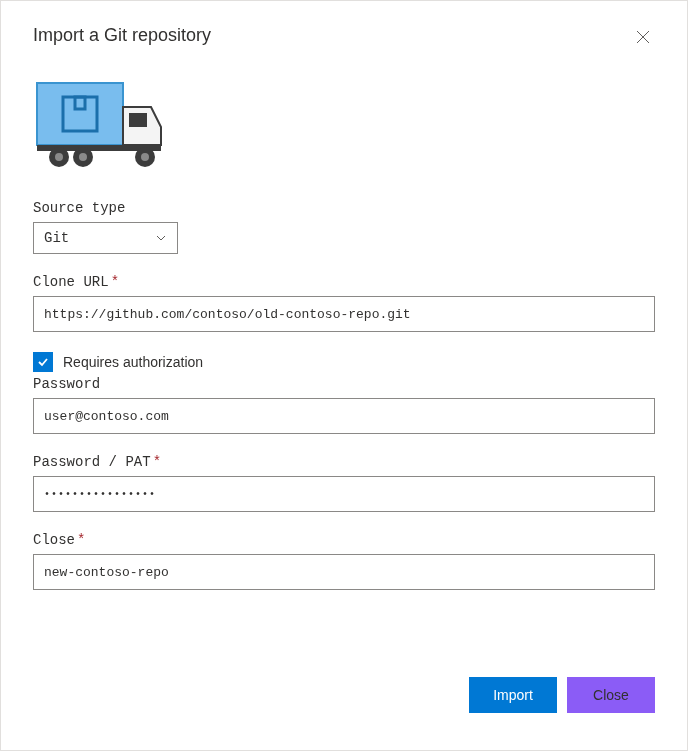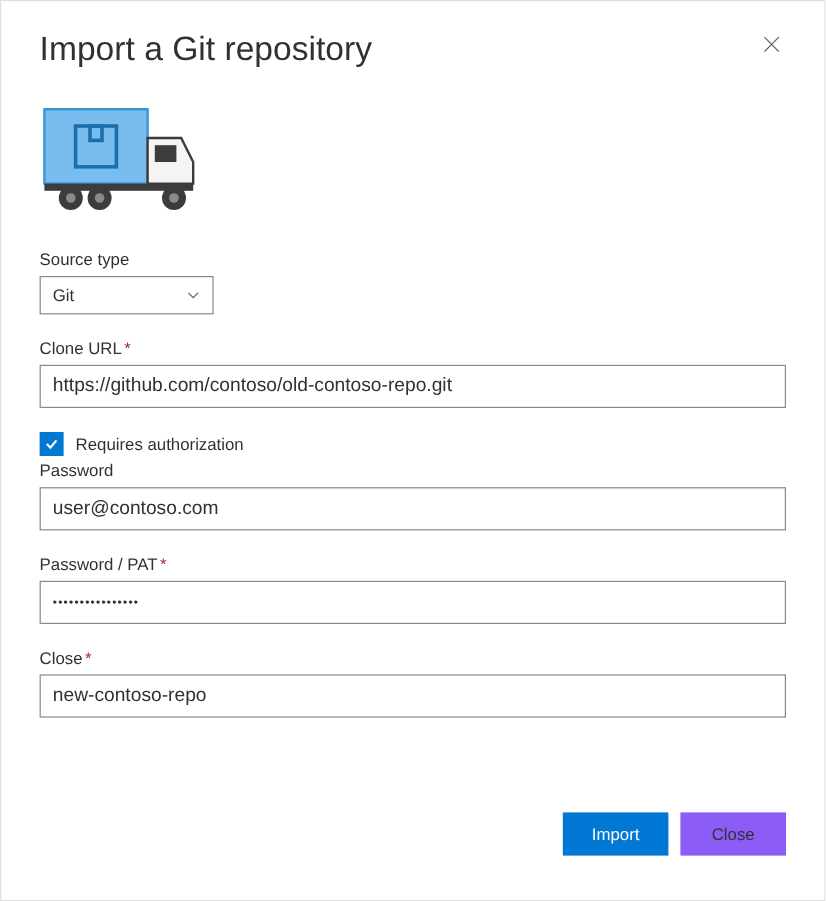--- a/index.html
+++ b/index.html
@@ -17,39 +17,40 @@
     padding: 24px 32px 24px 32px;
     position: relative;
   }
   .dialog-header {
     display: flex;
     justify-content: space-between;
     align-items: flex-start;
     margin-bottom: 28px;
   }
   .dialog-title {
-    font-size: 28px;
+    font-size: 18px;
     font-weight: 400;
     color: #323130;
     margin: 0;
     text-align: center;
   }
   .close-btn {
     background: none;
     border: none;
     cursor: pointer;
     padding: 4px;
     color: #605e5c;
   }
   .close-btn svg { display: block; }
   .hero-icon {
     margin-bottom: 28px;
   }
   .field-group {
     margin-bottom: 20px;
+    font-family: Liberation Mono, monospace;
   }
   .field-label {
     display: block;
     font-size: 14px;
     color: #323130;
     margin-bottom: 6px;
   }
   .required {
     color: #a4262c;
     margin-left: 2px;
@@ -70,21 +71,21 @@
     color: #323130;
   }
   .chevron {
     color: #605e5c;
   }
   .text-input {
     width: 100%;
     height: 36px;
     border: 1px solid #8a8886;
     padding: 0 10px;
-    font-size: 16px;
+    font-size: 13px;
     font-family: inherit;
     color: #323130;
     background: #fff;
   }
   .checkbox-row {
     display: flex;
     align-items: center;
     gap: 10px;
     margin-bottom: 4px;
   }

